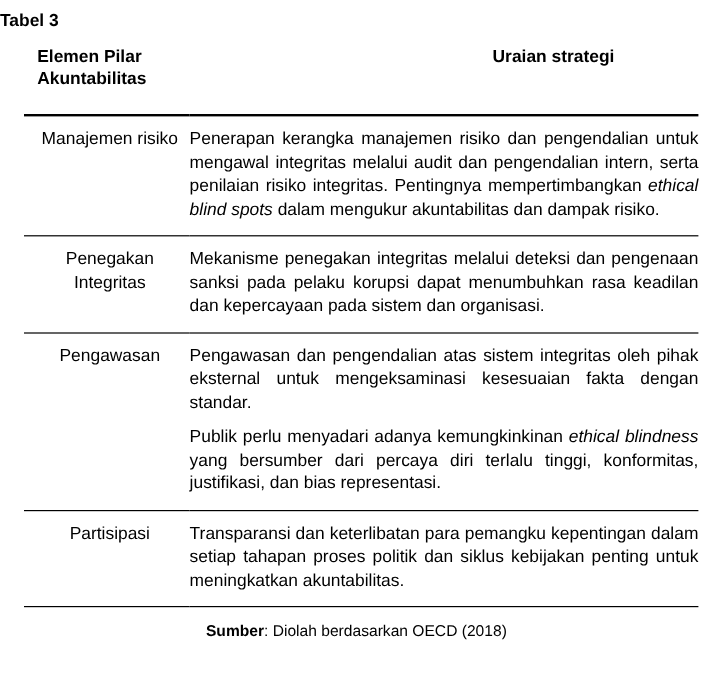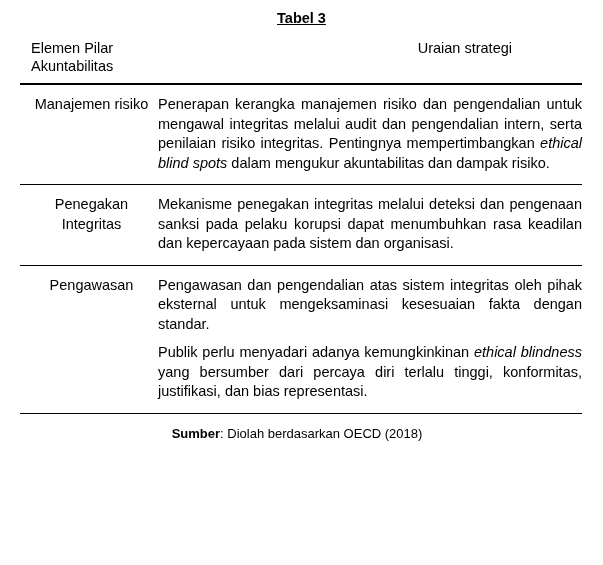--- a/index.html
+++ b/index.html
@@ -18,22 +18,21 @@
     position: relative;
     width: 603px;
     height: 565px;
     overflow: hidden;
     background: #ffffff;
   }
 
   
   .title-block {
     padding-top: 9px;
-    text-align: center;
-    text-decoration: underline;
+    text-align: left;
   }
   .title-line {
     font-size: 14.5px;
     font-weight: bold;
     line-height: 19px;
     letter-spacing: 0px;
   }
 
   
   .table-wrap {
@@ -48,23 +47,23 @@
   table.tbl col.c1 { width: 138px; }
   table.tbl col.c2 { width: 424px; }
 
   thead th {
     padding: 0;
     border-bottom: 2px solid #000;
     vertical-align: top;
   }
   .hd-cell {
     font-size: 14.5px;
-    font-weight: normal;
+    font-weight: bold;
     line-height: 18px;
-    padding: 11px 0 8px 0;
+    padding: 11px 0 20px 0;
   }
   .hd-c1 {
     text-align: left;
     padding-left: 11px;
   }
   .hd-c2 {
     text-align: right;
     padding-left: 0;
     padding-right: 70px;
   }
@@ -177,20 +176,30 @@
             <div class="cell-label">Pengawasan</div>
           </td>
           <td>
             <div class="cell-body">
               <p><span>Pengawasan dan pengendalian atas sistem integritas oleh pihak eksternal untuk mengeksaminasi kesesuaian fakta dengan standar.</span></p>
               <p><span>Publik perlu menyadari adanya kemungkinkinan </span><em class="it">ethical blindness</em><span> yang bersumber dari percaya diri terlalu tinggi, konformitas, justifikasi, dan bias representasi.</span></p>
             </div>
           </td>
         </tr>
 
+        <tr>
+          <td>
+            <div class="cell-label">Partisipasi</div>
+          </td>
+          <td>
+            <div class="cell-body">
+              <p><span>Transparansi dan keterlibatan para pemangku kepentingan dalam setiap tahapan proses politik dan siklus kebijakan penting untuk meningkatkan akuntabilitas.</span></p>
+            </div>
+          </td>
+        </tr>
 
       </tbody>
     </table>
 
     <div class="source-note">
       <span class="lbl">Sumber</span><span>: Diolah berdasarkan OECD (2018)</span>
     </div>
   </div>
 
 </div>

